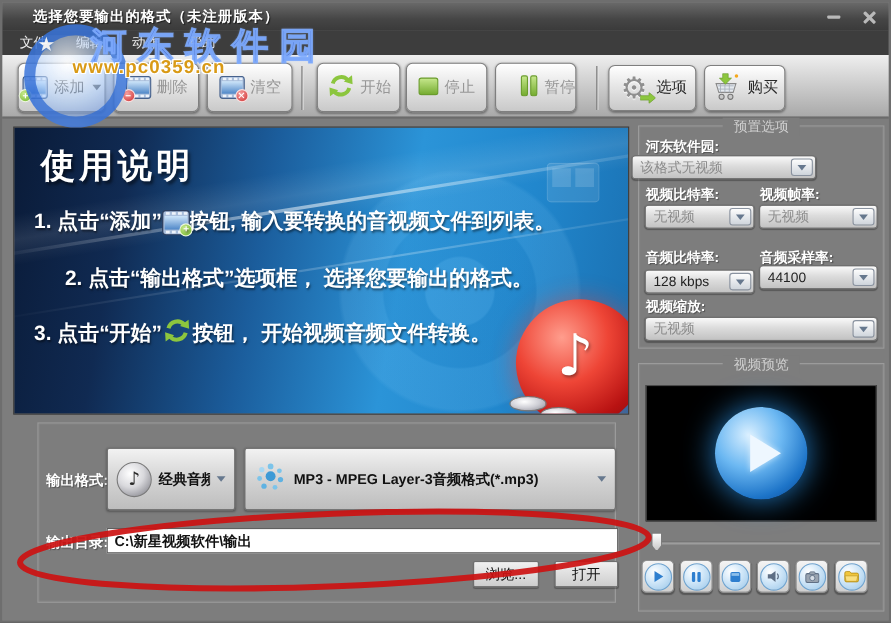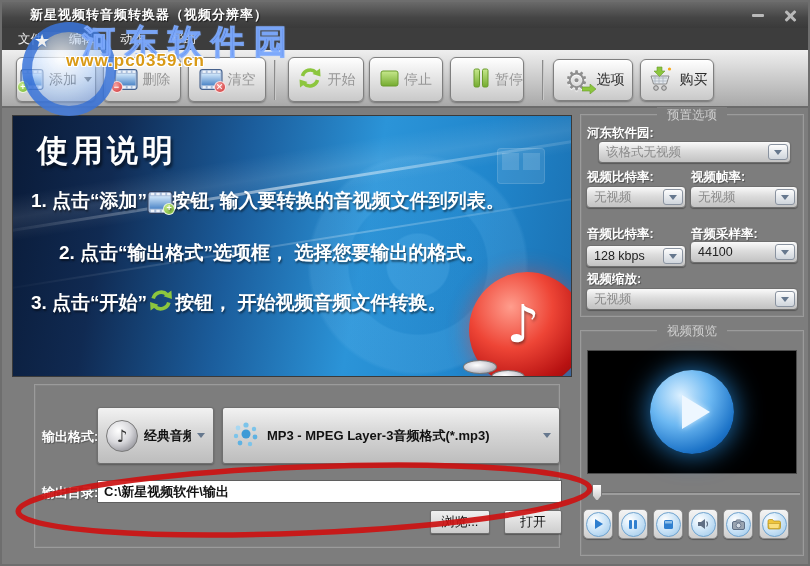--- a/index.html
+++ b/index.html
@@ -175,21 +175,21 @@
     <linearGradient id="gGreen" x1="0" y1="0" x2="0" y2="1">
       <stop offset="0" stop-color="#c7e88d"></stop>
         <stop offset="1" stop-color="#74ab2f"></stop>
     </linearGradient>
   </defs>
 </svg>
 
 <div class="window">
 
   <div class="titlebar">
-    <span class="title">新星视频转音频转换器（视频分辨率）</span>
+    <span class="title">选择您要输出的格式（未注册版本）</span>
     <div class="winctl">
       <span class="winbtn">
           <span class="min-glyph"></span>
         </span>
       <span class="winbtn">
           <span class="close-glyph"></span>
         </span>
     </div>
   </div>
 
@@ -374,21 +374,21 @@
         <span class="note">♪</span>
         <span class="mini-cd" style="left:-6px;bottom:14px;"></span>
         <span class="mini-cd" style="left:22px;bottom:4px;"></span>
       </div>
     </div>
 
     <div class="gbox" style="left:578px;top:6px;width:224px;height:203px;">
       <span class="legend">预置选项</span>
     </div>
     <span class="flabel" style="left:585px;top:17px;">河东软件园:</span>
-    <div class="dd disabled" style="left:596px;top:33px;width:193px;gap:15px;">
+    <div class="dd disabled" style="left:572px;top:33px;width:168px;gap:15px;">
       <span class="txt">该格式无视频</span>
       <span class="arrow">
           <span class="tri-down"></span>
         </span>
     </div>
 
     <span class="flabel" style="left:585px;top:61px;">视频比特率:</span>
     <span class="flabel" style="left:689px;top:61px;">视频帧率:</span>
     <div class="dd disabled" style="left:584px;top:78px;width:100px;">
       <span class="txt">无视频</span>

